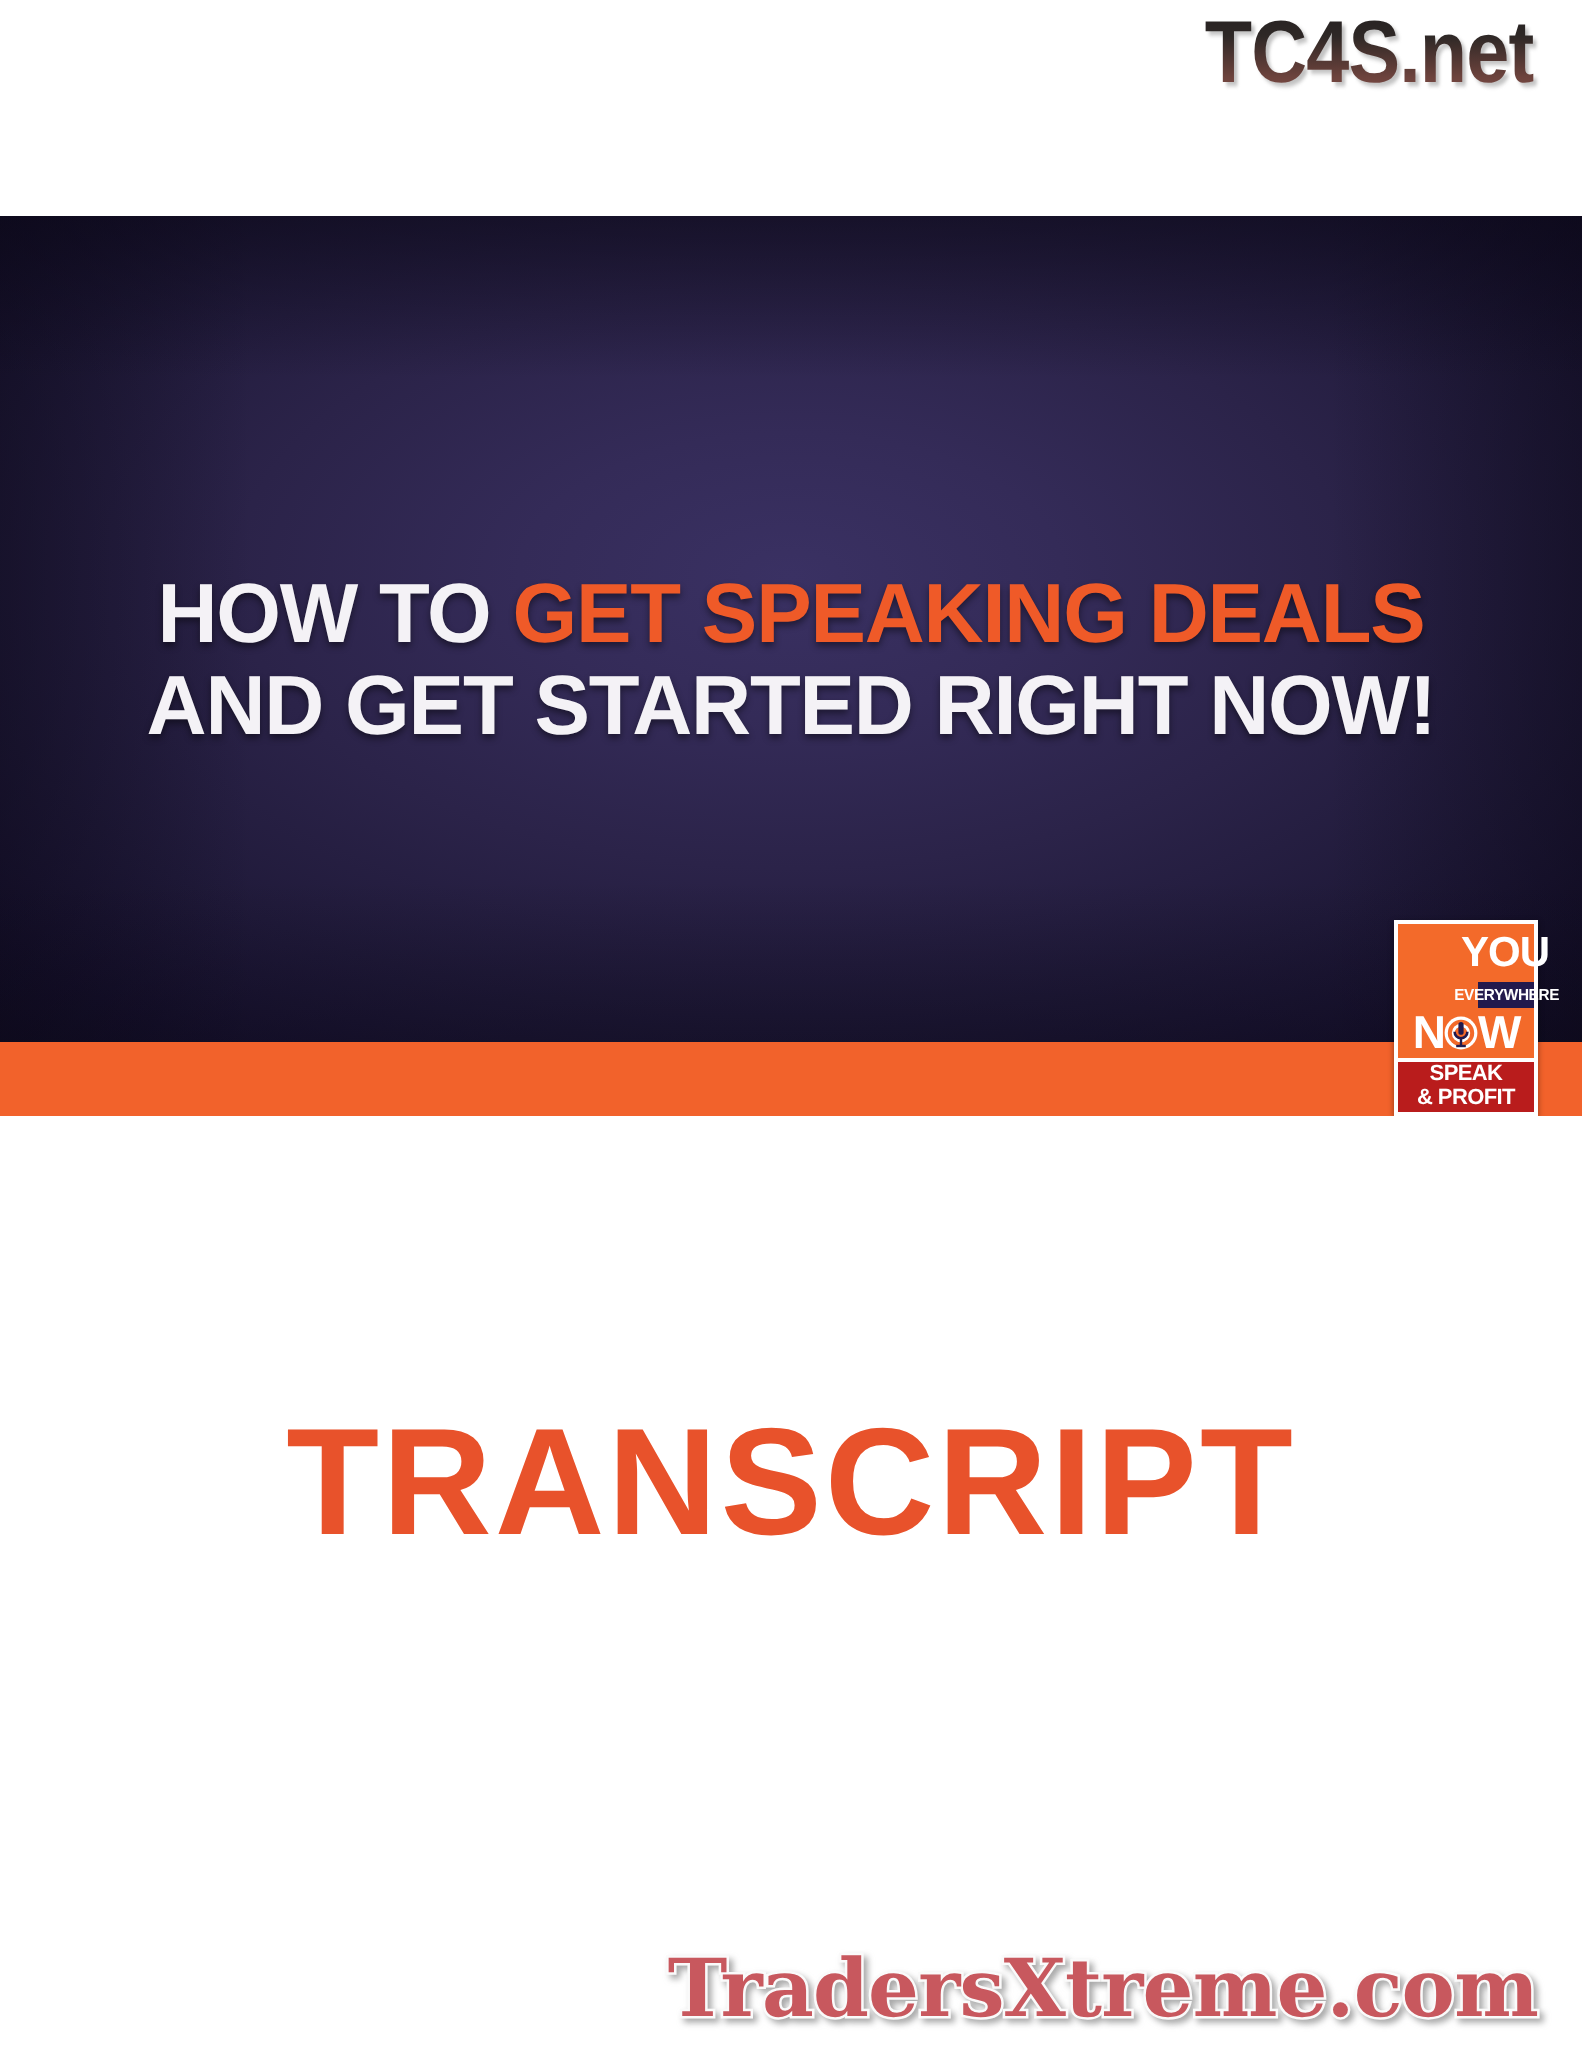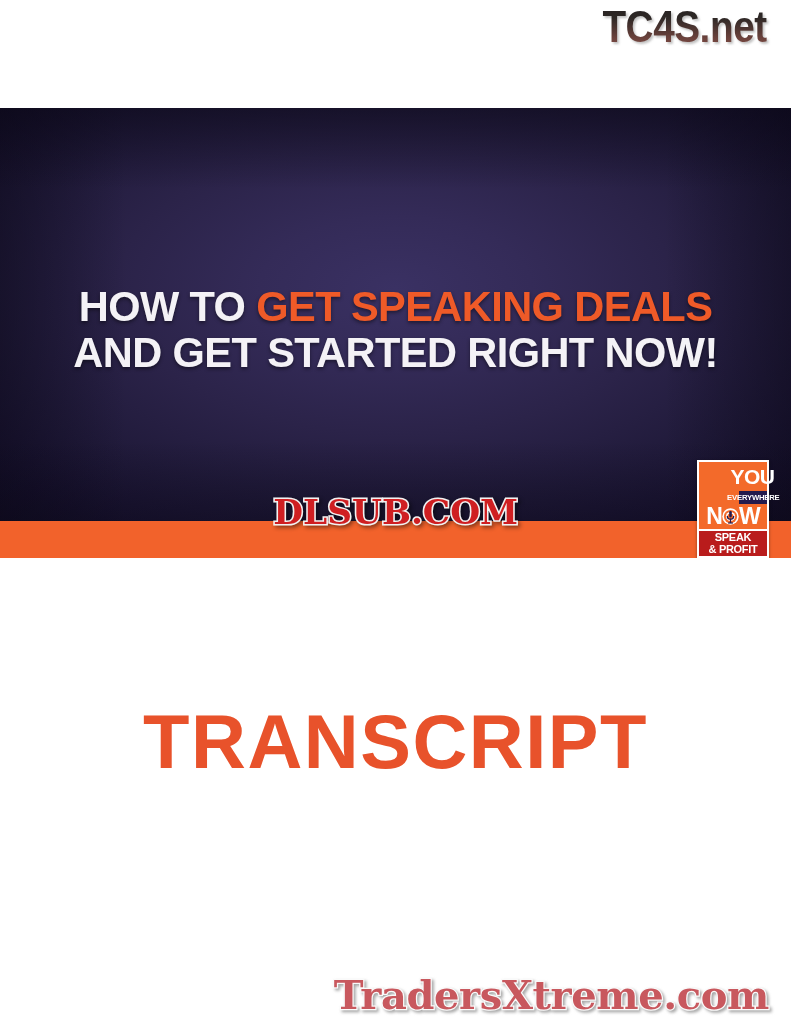--- a/index.html
+++ b/index.html
@@ -270,23 +270,20 @@
   <div class="slide-bg"></div>
   <div class="slide-bg-vignette"></div>
 
   <div class="slide-title">
     <span class="title-line title-line-1"><span>HOW TO </span><span class="title-accent">GET SPEAKING DEALS</span></span>
     <span class="title-line title-line-2">AND GET STARTED RIGHT NOW!</span>
   </div>
 
   <div class="orange-band"></div>
 
-  <div class="dlsub-watermark">
-    <span>DLSUB.COM</span>
-  </div>
 
   <div class="yen-logo">
     <div class="yen-inner">
       <div class="yen-you">
         <span>YOU</span>
       </div>
       <div class="yen-every">
         <span>EVERYWHERE</span>
       </div>
       <div class="yen-now">

